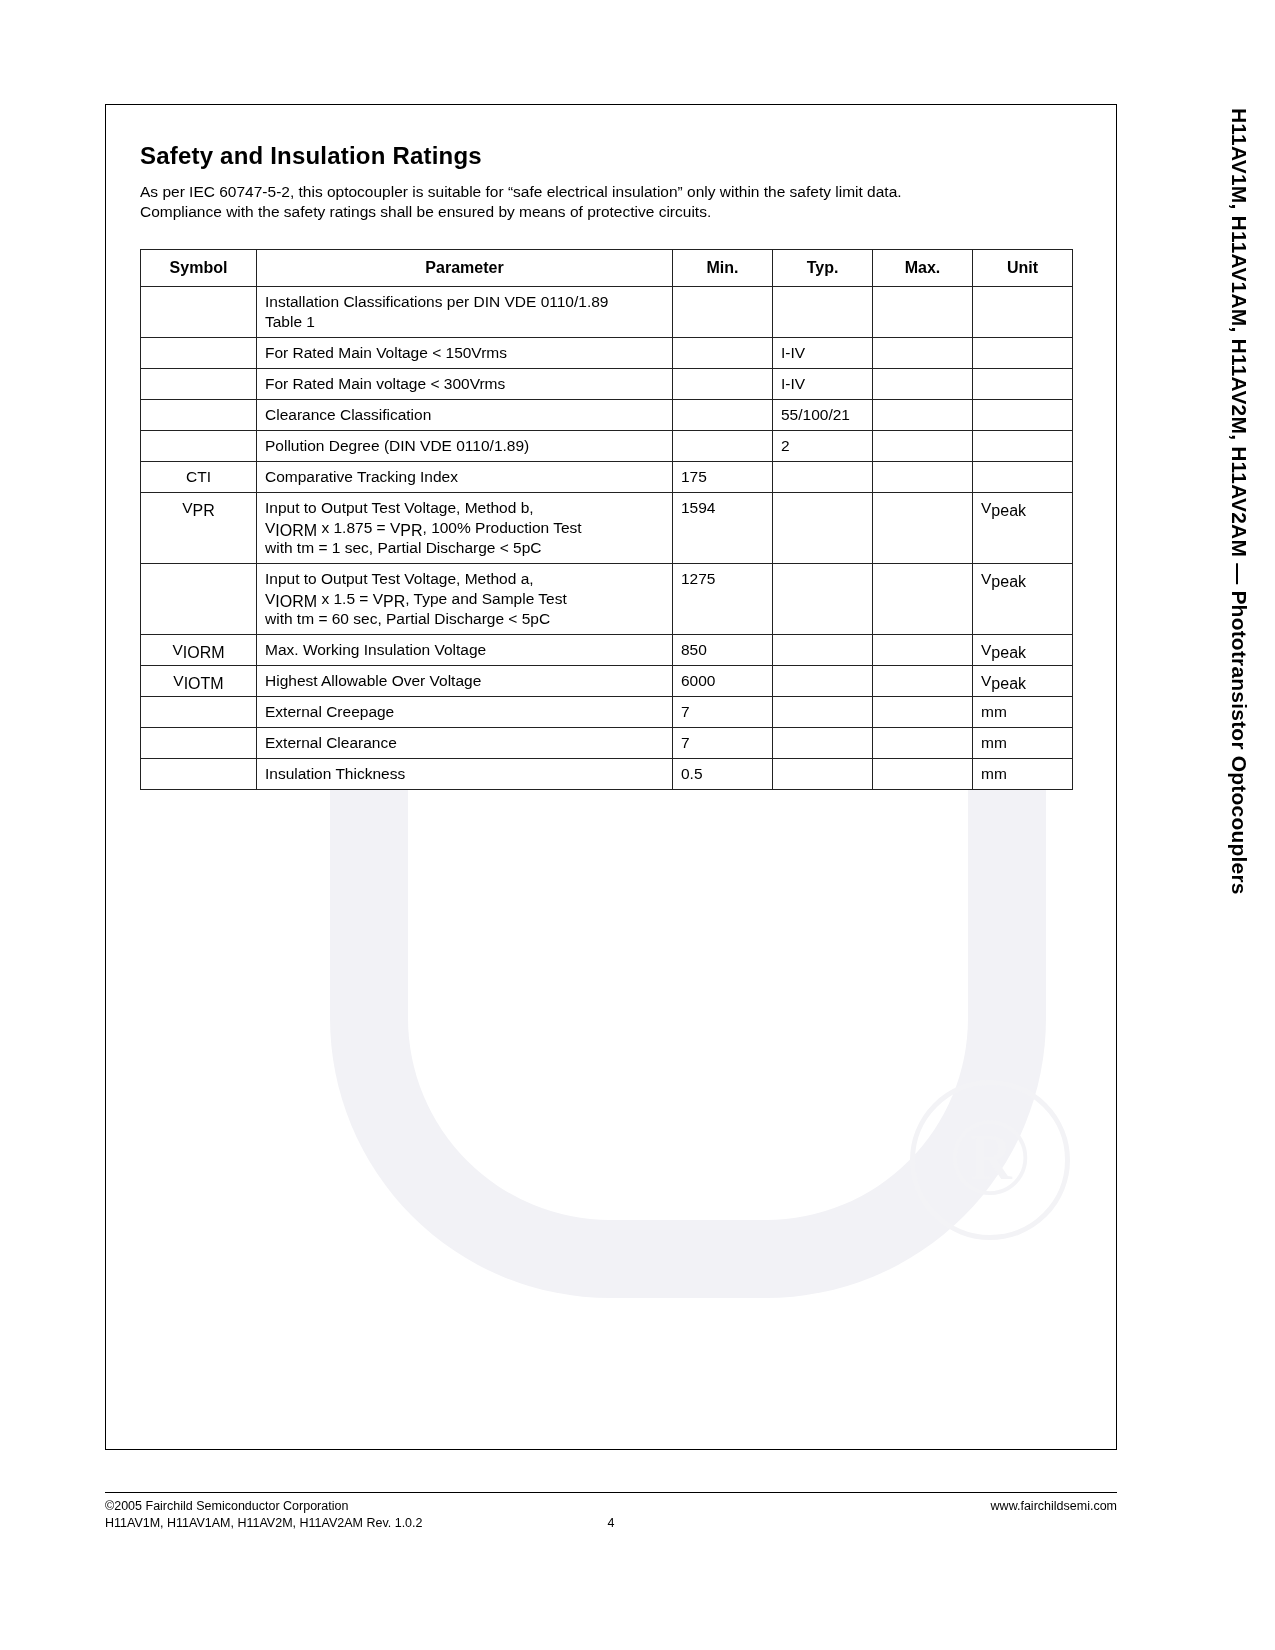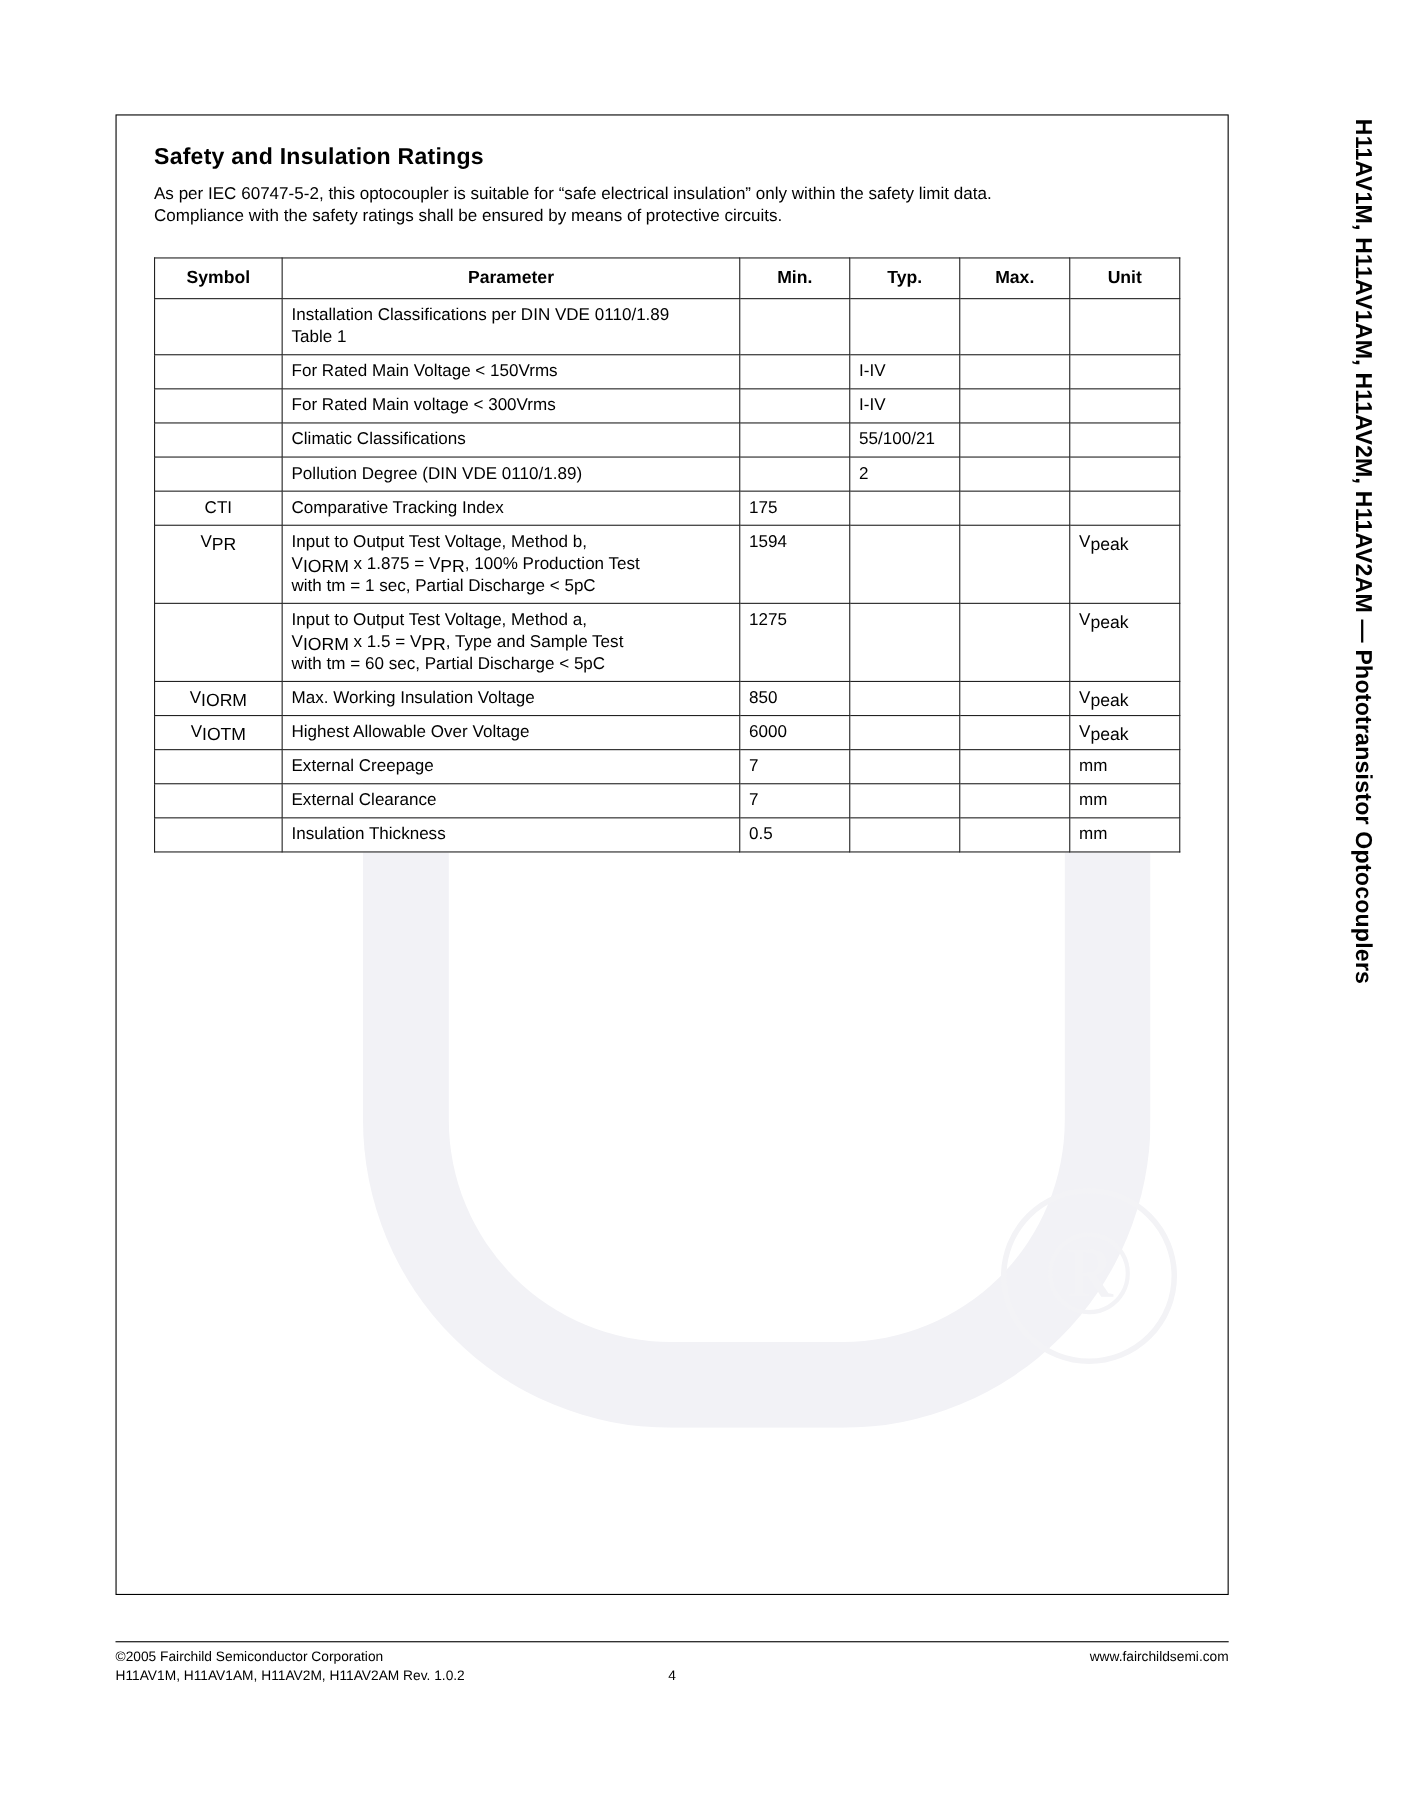--- a/index.html
+++ b/index.html
@@ -65,23 +65,23 @@
 
   .content {
     position: absolute;
     left: 140px;
     top: 130px;
     width: 940px;
     z-index: 2;
   }
 
   h1.section-title {
-    font-size: 21px;
+    font-size: 24px;
     font-weight: bold;
-    margin: 1px 0 12px 0;
+    margin: 12px 0 12px 0;
     letter-spacing: 0.2px;
   }
 
   p.intro {
     font-size: 15.5px;
     line-height: 20px;
     margin: 0 0 14px 0;
   }
 
   table.ratings {
@@ -238,21 +238,21 @@
         <td class="sym"></td>
         <td>For Rated Main voltage &lt; 300Vrms</td>
         <td class="c"></td>
         <td class="c">I-IV</td>
         <td class="c"></td>
         <td class="c"></td>
       </tr>
 
       <tr>
         <td class="sym"></td>
-        <td>Climatic Classifications</td>
+        <td>Clearance Classification</td>
         <td class="c"></td>
         <td class="c">55/100/21</td>
         <td class="c"></td>
         <td class="c"></td>
       </tr>
 
       <tr>
         <td class="sym"></td>
         <td>Pollution Degree (DIN VDE 0110/1.89)</td>
         <td class="c"></td>

